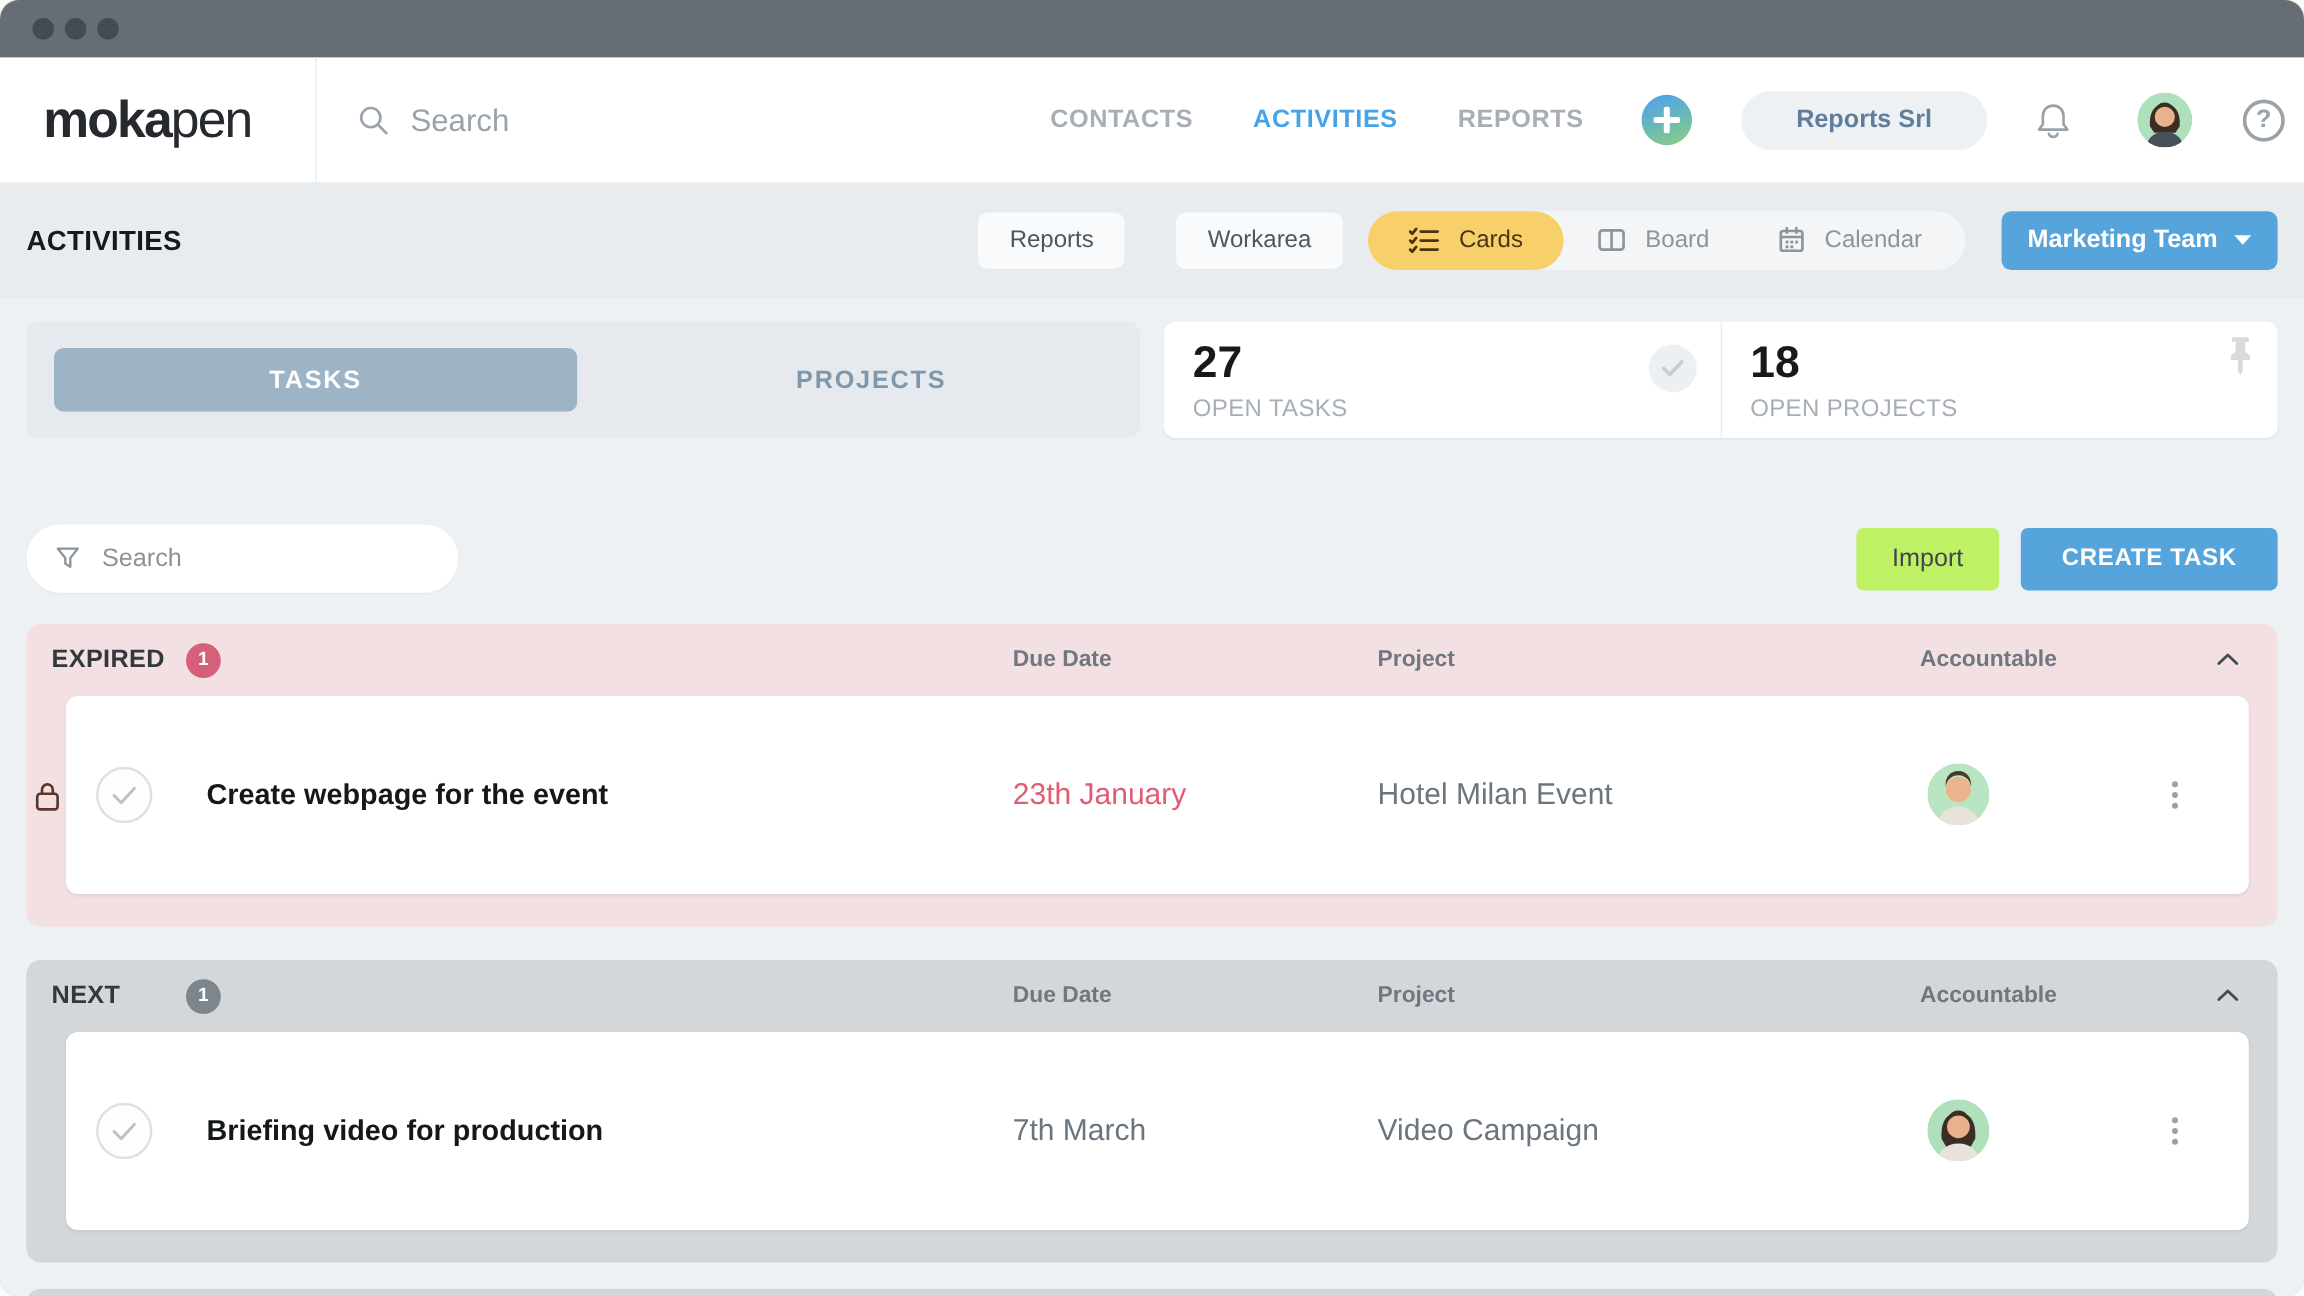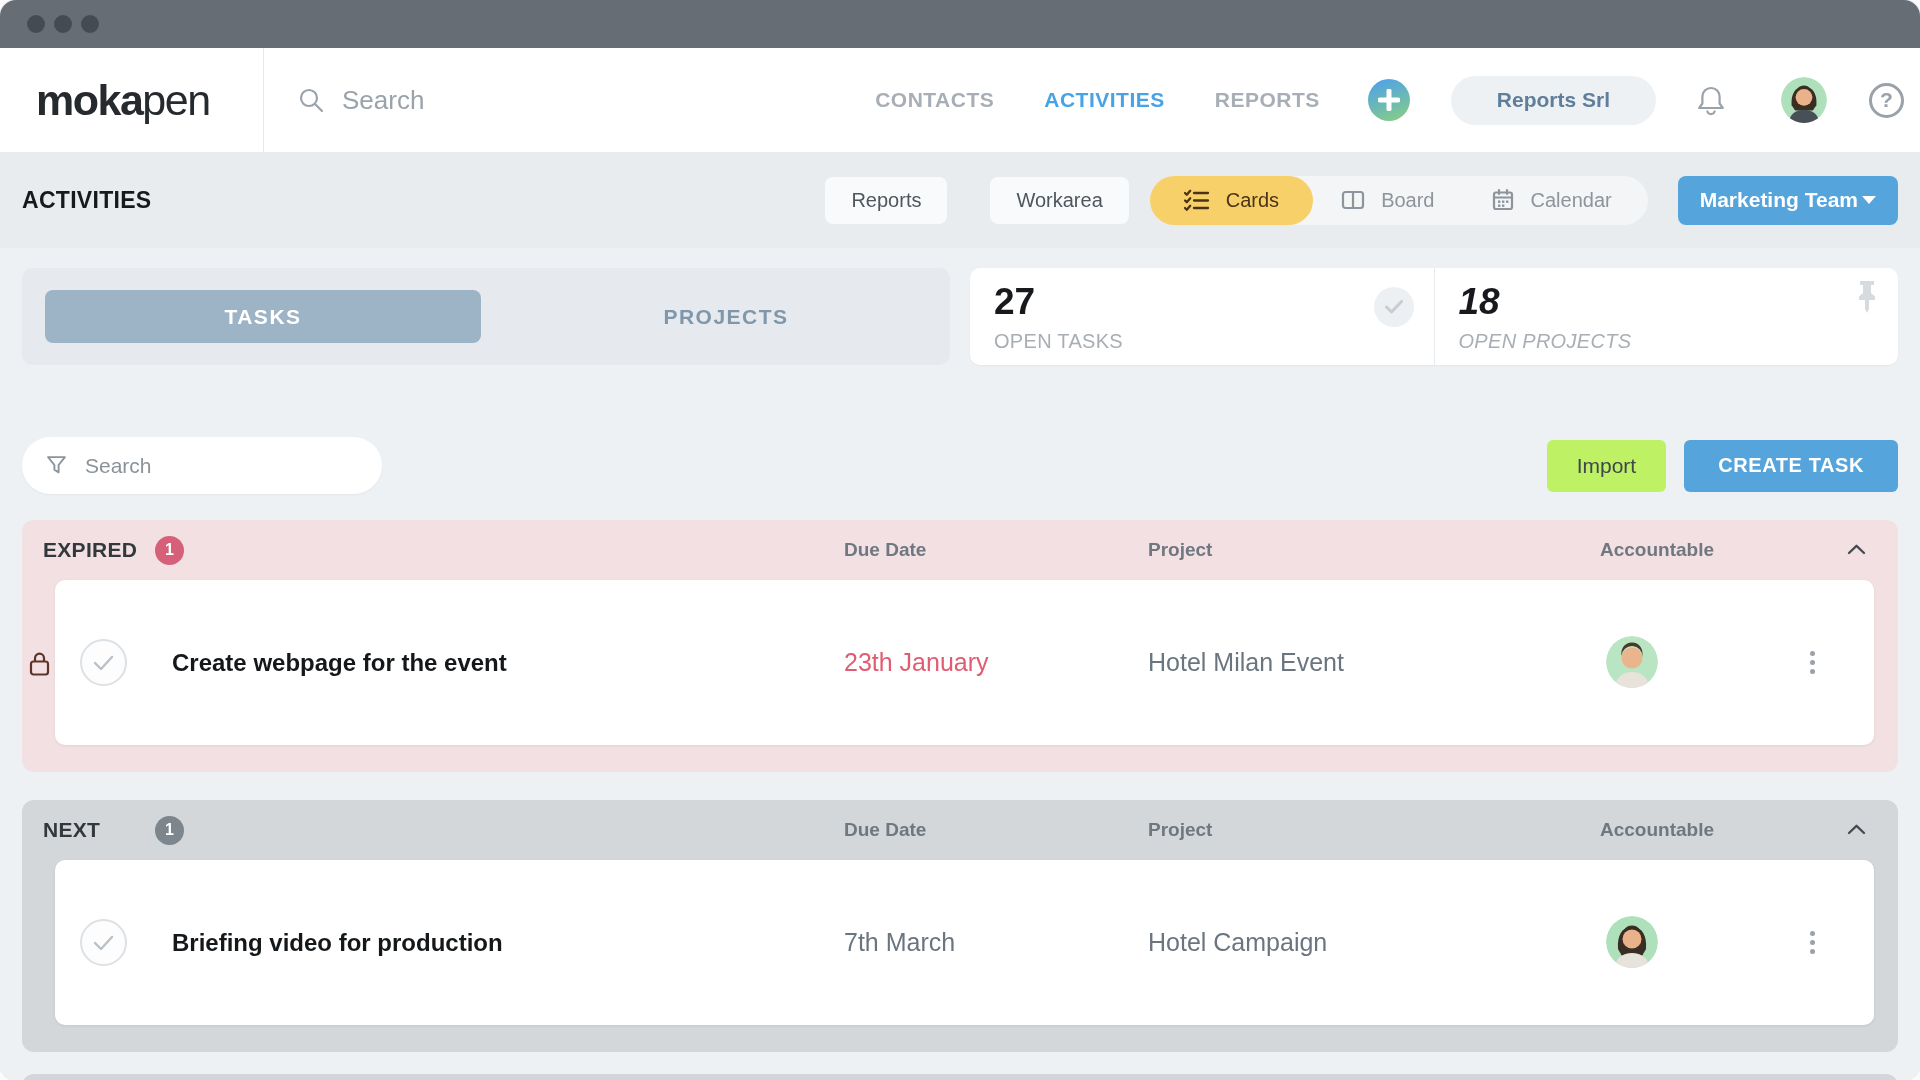--- a/index.html
+++ b/index.html
@@ -42,35 +42,35 @@
   .toolbar { height:96px; background:#e9ecef; display:flex; align-items:center; padding:0 22px; }
   .page-title { font-size:23px; font-weight:800; color:#17191c; letter-spacing:.3px; }
   .tb-right { margin-left:auto; display:flex; align-items:center; }
   .tb-btn { height:47px; border-radius:8px; background:#f8fafb; color:#4e565e; font-size:20px;
     display:flex; align-items:center; padding:0 26px; cursor:pointer; }
   .tb-btn + .tb-btn { margin-left:43px; }
   .views { display:flex; align-items:center; background:#f3f5f7; border-radius:25px; margin-left:21px; height:49px; padding-right:8px; }
   .view-item { display:flex; align-items:center; gap:16px; color:#8d949c; font-size:20px; padding:0 28px; height:100%; cursor:pointer; }
   .view-item.selected { background:#f8d06a; border-radius:25px; color:#4a3418; padding:0 34px; }
   .team-btn { margin-left:30px; height:49px; border-radius:8px; background:#55a4db; color:#fff; font-size:21px;
-    font-weight:700; display:flex; align-items:center; gap:4px; padding:0 22px; cursor:pointer; }
+    font-weight:700; display:flex; align-items:center; gap:14px; padding:0 22px; cursor:pointer; }
   .caret-down { width:0; height:0; border-left:7px solid transparent; border-right:7px solid transparent; border-top:8px solid #fff; }
 
   
   .content { background:#eef1f4; }
 
   .stats-row { display:flex; margin:20px 22px 0; height:97px; gap:20px; }
   .toggle-card { flex:none; width:928px; background:#e6eaee; border-radius:10px; position:relative; }
   .tab-tasks { position:absolute; left:23px; top:22px; width:436px; height:53px; background:#9db3c6; border-radius:8px;
     color:#fff; font-size:21px; font-weight:700; letter-spacing:1.5px; display:grid; place-items:center; cursor:pointer; }
   .tab-projects { position:absolute; left:480px; right:0; top:0; bottom:0; display:grid; place-items:center;
     color:#7e97ab; font-size:21px; font-weight:700; letter-spacing:1.5px; cursor:pointer; }
   .stats-card { flex:1; background:#fff; border-radius:10px; display:flex; box-shadow:0 1px 2px rgba(40,50,60,.05); }
   .stat-half { flex:1; position:relative; padding:13px 0 0 24px; }
-  .stat-half + .stat-half { border-left:1px solid #e8ebee;font-style:italic; }
+  .stat-half + .stat-half { border-left:1px solid #e8ebee; }
   .stat-value { font-size:37px; font-weight:800; color:#17191c; }
   .stat-label { font-size:20px; color:#a7aeb5; letter-spacing:.3px; margin-top:7px; }
   .stat-check { position:absolute; right:20px; top:19px; width:40px; height:40px; border-radius:50%;
     background:#edf0f3; display:grid; place-items:center; }
   .stat-pin { position:absolute; right:18px; top:12px; }
 
   .actions-row { display:flex; align-items:center; margin:72px 22px 0; height:57px; }
   .filter-search { width:360px; height:57px; background:#fff; border-radius:29px; display:flex; align-items:center;
     gap:16px; padding:0 24px; box-shadow:0 1px 2px rgba(40,50,60,.05); }
   .filter-search input { border:none; outline:none; background:transparent; font-size:21px; color:#4c535b; width:240px; font-family:inherit; }
@@ -326,21 +326,21 @@
         </div>
       </div>
       <div class="task-card">
         <div class="check-circle">
           <svg width="21" height="16" viewBox="0 0 21 16">
               <polyline points="2,8 8,14 19,2" fill="none" stroke="#b9c0c7" stroke-width="2.4" stroke-linecap="round" stroke-linejoin="round"></polyline>
             </svg>
         </div>
         <div class="task-title">Briefing video for production</div>
         <div class="cell cell-due">7th March</div>
-        <div class="cell cell-proj">Hotel Campaign</div>
+        <div class="cell cell-proj">Video Campaign</div>
         <div class="avatar-task">
           <svg width="52" height="52" viewBox="0 0 52 52">
             <circle cx="26" cy="26" r="26" fill="#aee0bb"></circle>
             <path d="M12 33 c-1-14 4-22 14-22 s15 8 14 22 l-4 7 h-20 z" fill="#3a2d24"></path>
             <circle cx="26" cy="23" r="9.5" fill="#e9b28b"></circle>
             <path d="M16.5 21 a9.5 9.5 0 0 1 19 1 c0-8-3.5-12.5-9.5-12.5 s-9.5 4.5-9.5 11.5z" fill="#3a2d24"></path>
             <path d="M9 52 c0-9.5 7.5-15 17-15 s17 5.5 17 15z" fill="#e7e2da"></path>
           </svg>
         </div>
         <div class="kebab">

